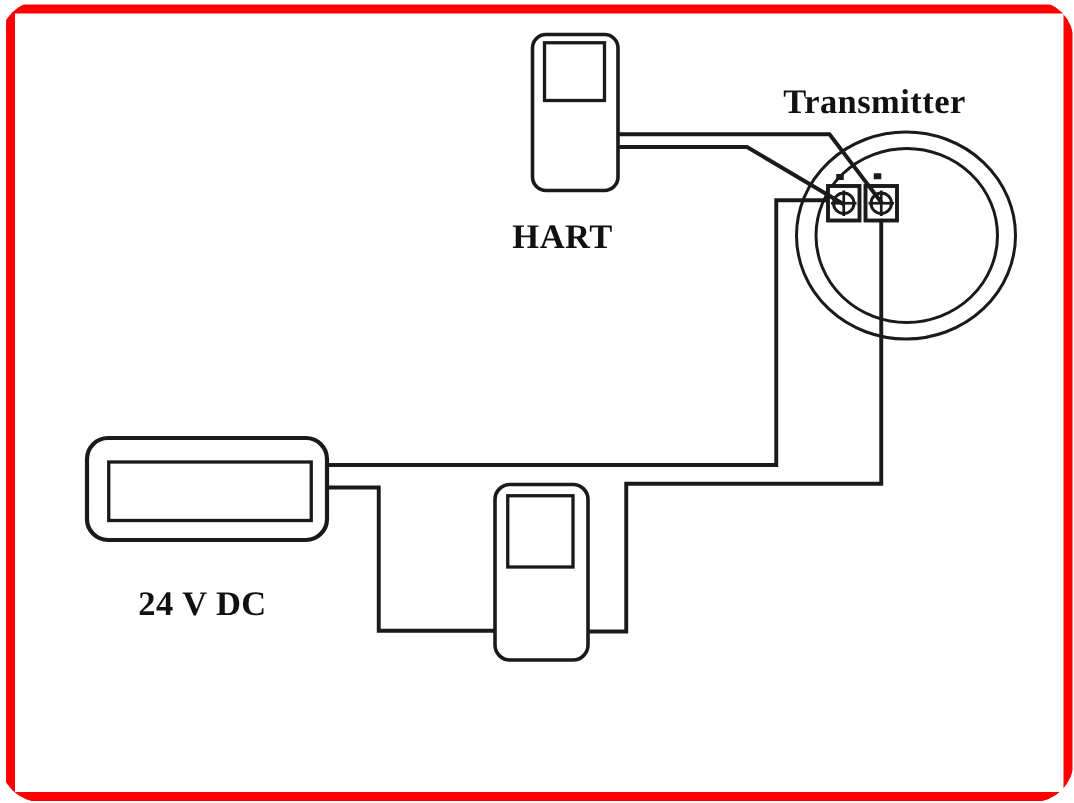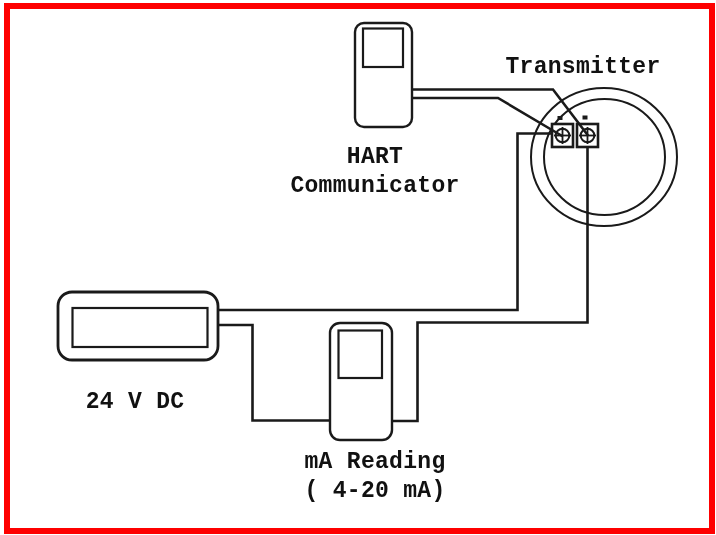--- a/index.html
+++ b/index.html
@@ -6,21 +6,22 @@
     --border-color:#fe0000;
     --line-color:#1a1a1a;
     --bg-color:#ffffff;
   }
   html,body{margin:0;padding:0;background:#fff;}
   .stage{
     position:relative;
     width:716px;height:535px;
     background:var(--bg-color);
     overflow:hidden;
-    font-family:Liberation Mono, monospace;
+    font-family:Liberation Serif, serif;
+    border-radius:28px;
   }
   .red-frame{
     position:absolute;
     top:3px;left:4px;right:1px;bottom:1px;
     border:6px solid var(--border-color);
     pointer-events:none;
     box-sizing:border-box;
   }
   svg.diagram{position:absolute;top:0;left:0;width:716px;height:535px;}
   .wire{fill:none;stroke:var(--line-color);stroke-width:2.6;stroke-linejoin:miter;}
@@ -92,26 +93,21 @@
       <rect class="screen" x="338.5" y="330.5" width="43.5" height="47.5"></rect>
     </g>
   </svg>
 
   <div class="label" style="left:498px;top:53px;width:170px;">
     <span>Transmitter</span>
   </div>
 
   <div class="label" style="left:280px;top:143px;width:190px;">
     <span>HART</span>
-    <span>Communicator</span>
   </div>
 
   <div class="label" style="left:50px;top:388px;width:170px;">
     <span>24 V DC</span>
   </div>
 
-  <div class="label" style="left:285px;top:448px;width:180px;">
-    <span>mA Reading</span>
-    <span>( 4-20 mA)</span>
-  </div>
 
   <div class="red-frame"></div>
 </div>
 
 </body></html>

